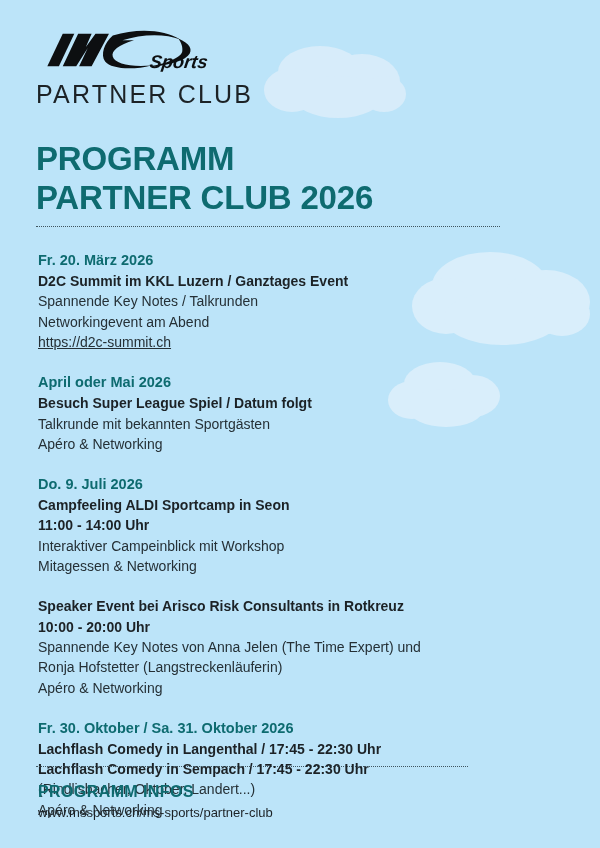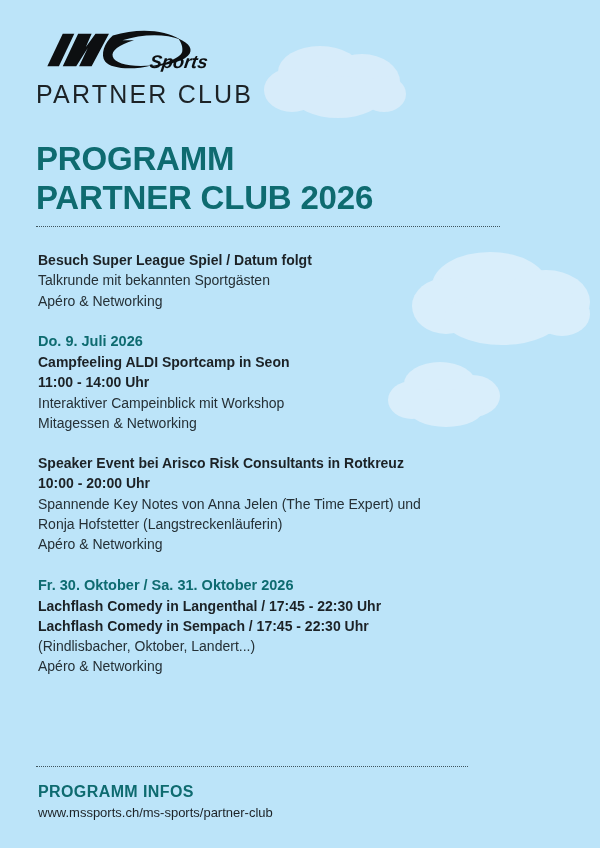--- a/index.html
+++ b/index.html
@@ -203,22 +203,30 @@
 
   <div class="headline">
     <span class="hl-line">PROGRAMM</span>
     <span class="hl-line">PARTNER CLUB 2026</span>
   </div>
 
   <div class="rule rule-top"></div>
 
   <div class="events">
 
-
-    <div class="event">
+    <div class="event">
+      <div class="ev-date">Fr. 20. März 2026</div>
+      <div class="ev-strong">D2C Summit im KKL Luzern / Ganztages Event</div>
+      <div class="ev-line">Spannende Key Notes / Talkrunden</div>
+      <div class="ev-line">Networkingevent am Abend</div>
+      <a class="ev-link">https://d2c-summit.ch</a>
+    </div>
+
+    <div class="event">
+      <div class="ev-date">April oder Mai 2026</div>
       <div class="ev-strong">Besuch Super League Spiel / Datum folgt</div>
       <div class="ev-line">Talkrunde mit bekannten Sportgästen</div>
       <div class="ev-line">Apéro &amp; Networking</div>
     </div>
 
     <div class="event">
       <div class="ev-date">Do. 9. Juli 2026</div>
       <div class="ev-strong">Campfeeling ALDI Sportcamp in Seon</div>
       <div class="ev-strong">11:00 - 14:00 Uhr</div>
       <div class="ev-line">Interaktiver Campeinblick mit Workshop</div>

